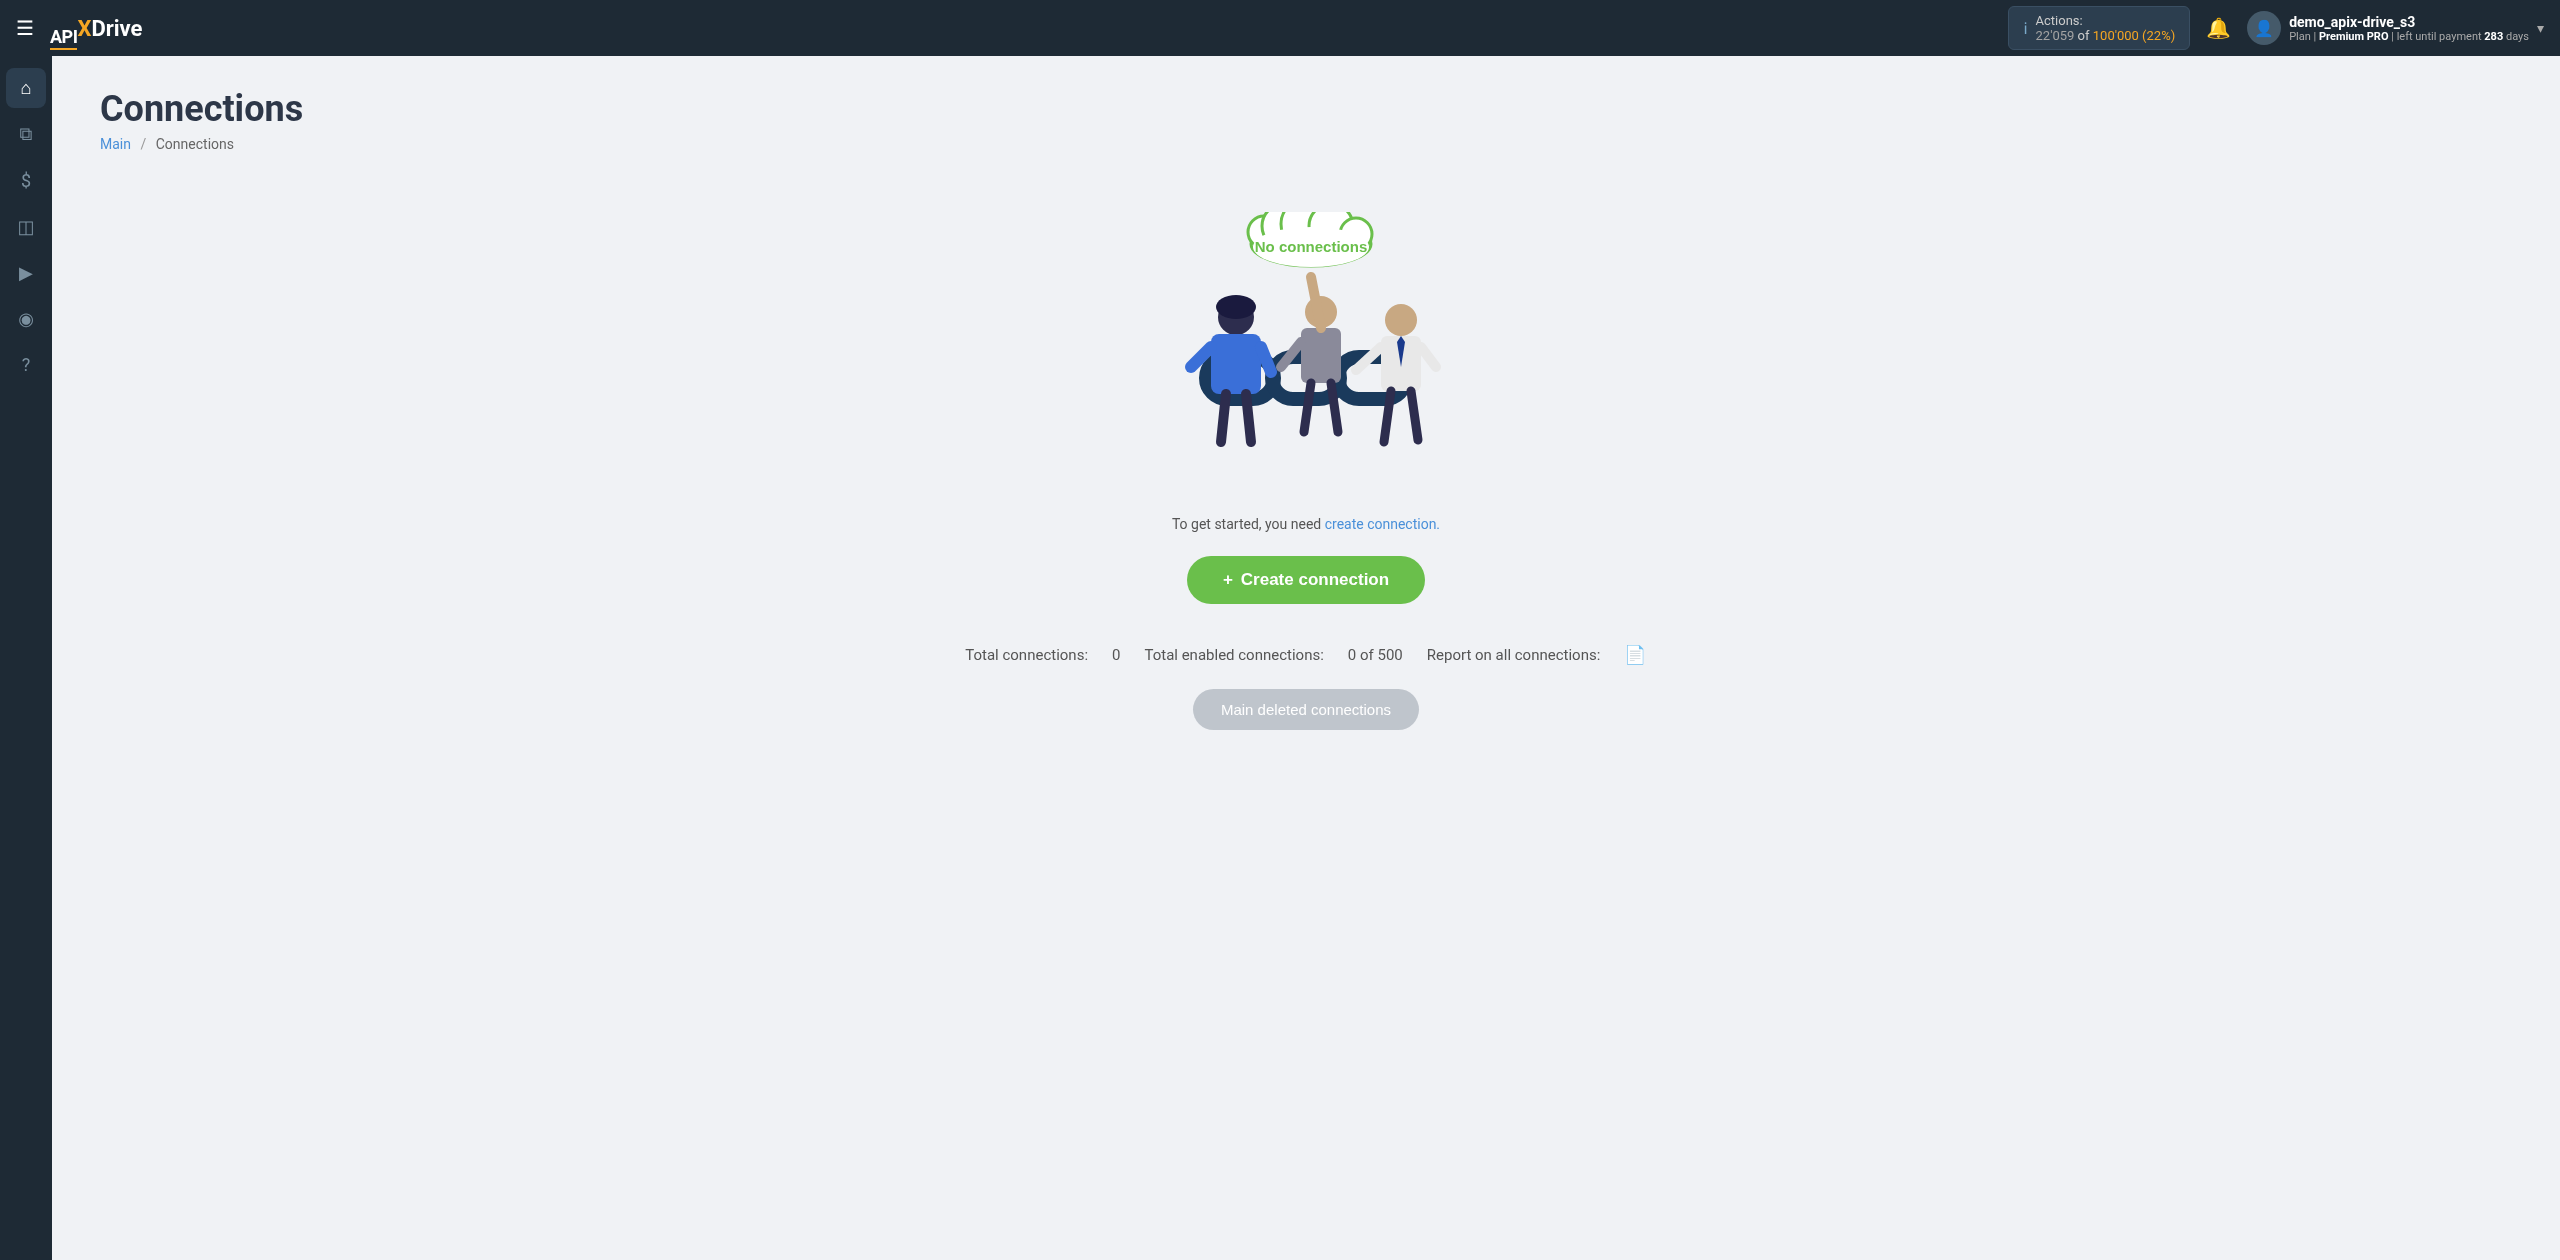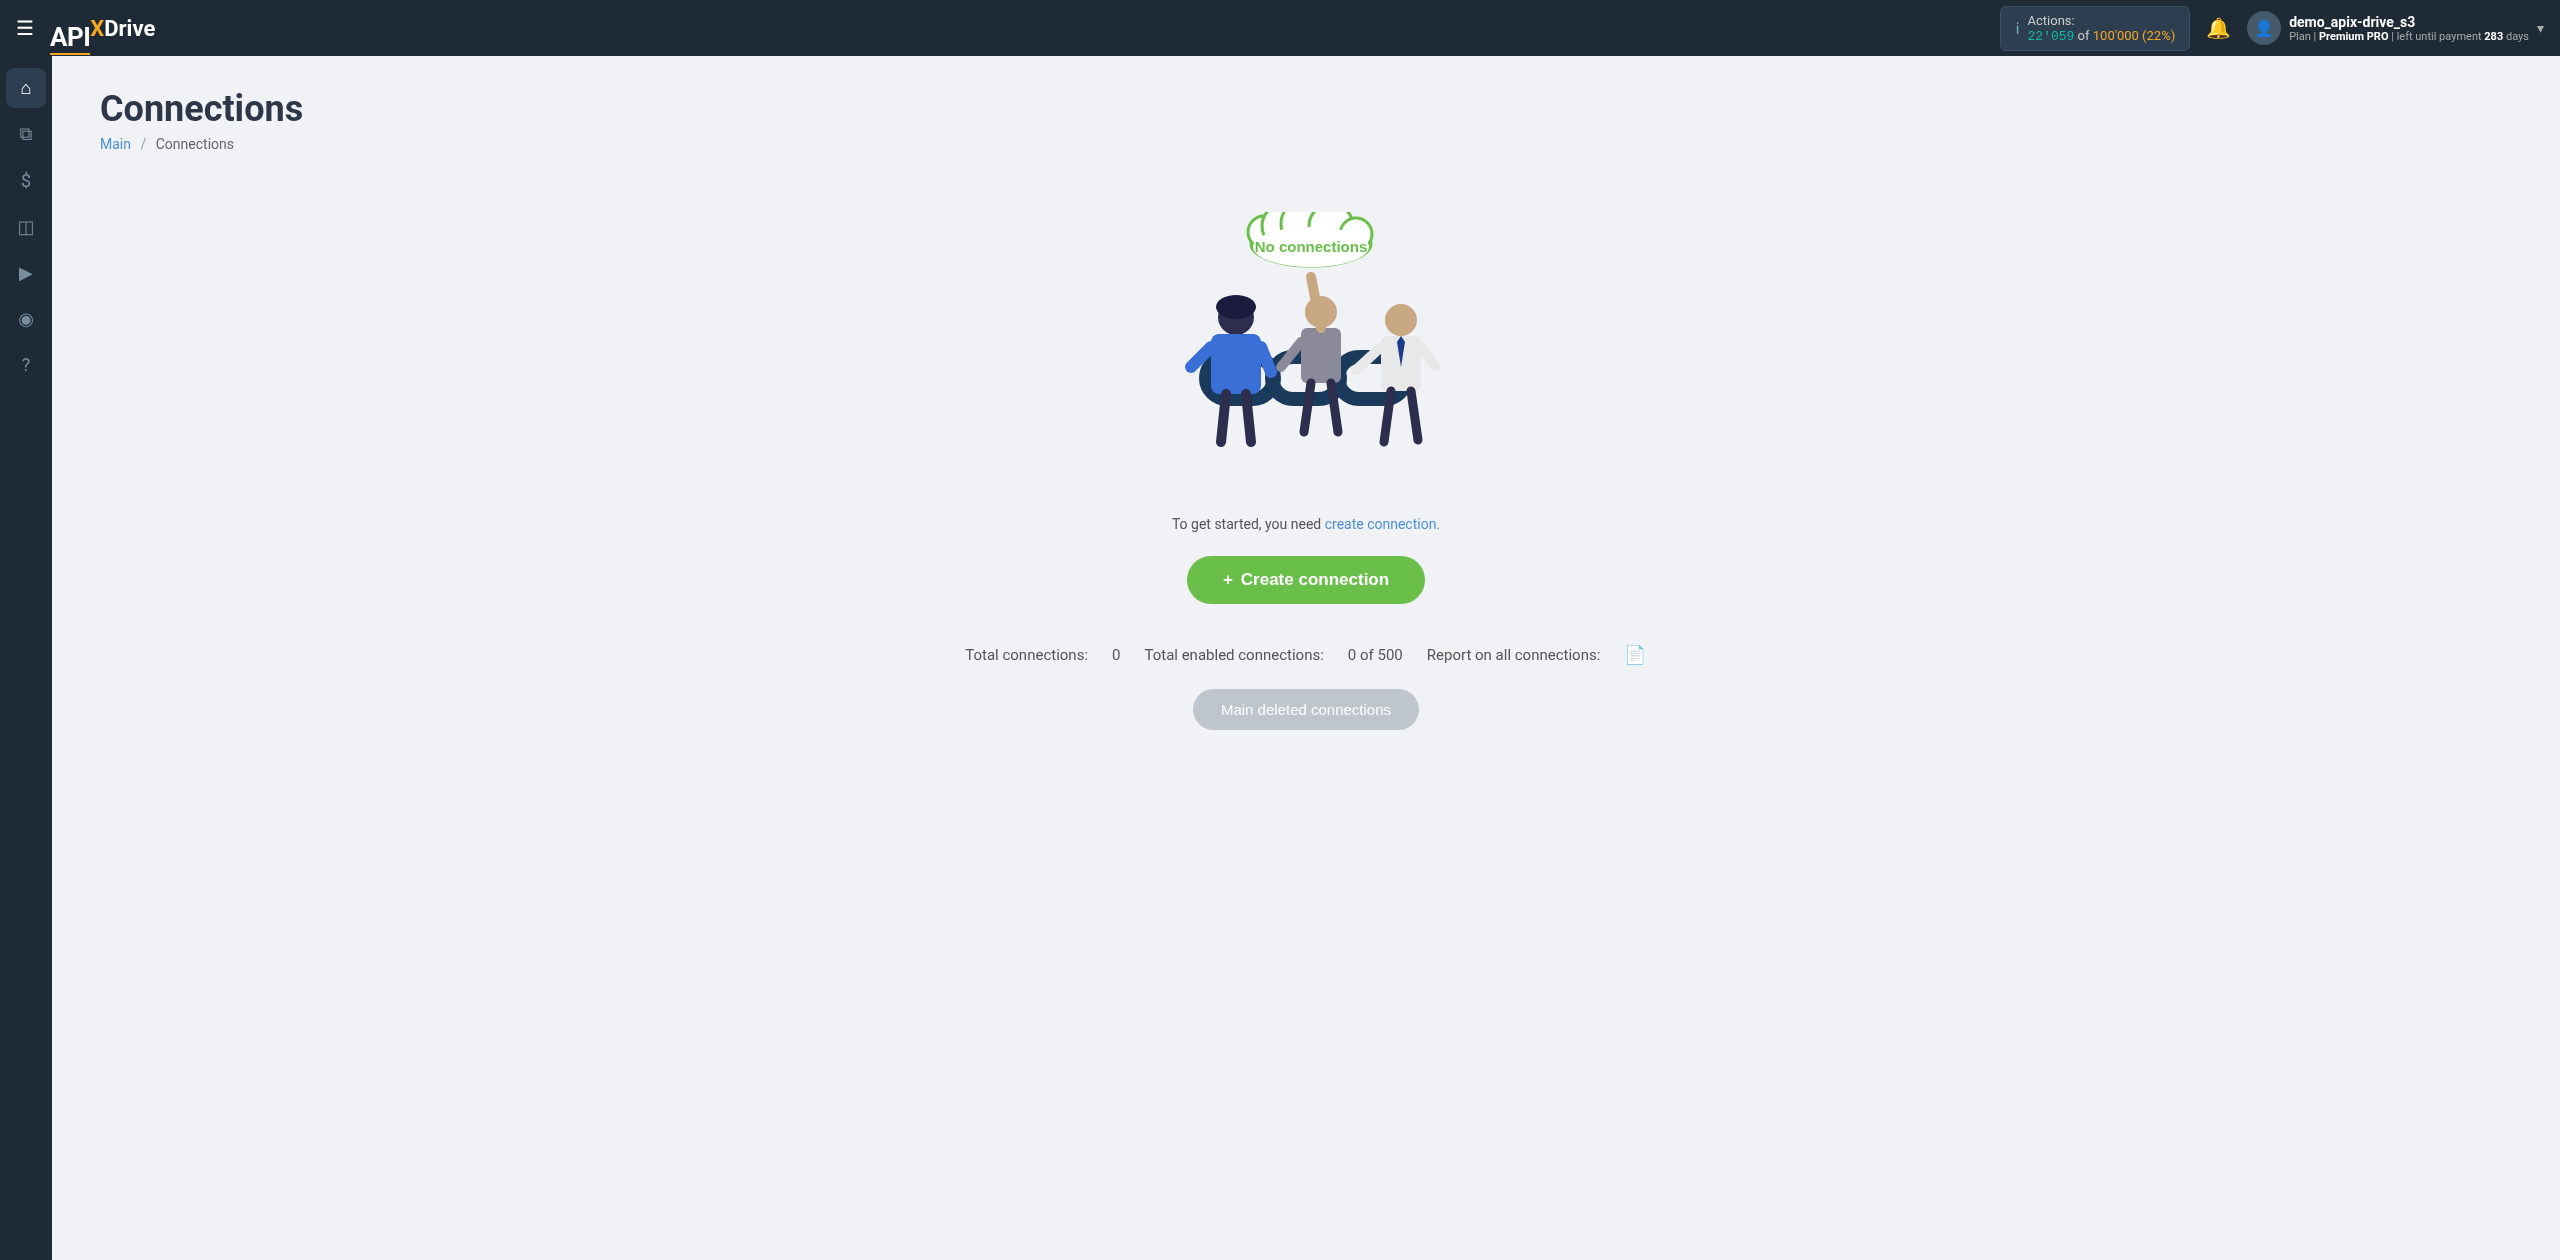--- a/index.html
+++ b/index.html
@@ -11,40 +11,40 @@
       height: 56px;
       display: flex;
       align-items: center;
       padding: 0 16px;
       gap: 16px;
       flex-shrink: 0;
       z-index: 10;
     }
     .topnav-hamburger { color: #fff; font-size: 20px; cursor: pointer; }
     .logo { display: flex; align-items: center; gap: 0; }
-    .logo-api { color: #fff; font-size: 26px; font-weight: 700; letter-spacing: -0.5px; margin-top: 20px; }
+    .logo-api { color: #fff; font-size: 18px; font-weight: 700; letter-spacing: -0.5px; margin-top: 20px; }
     .logo-x { color: #f5a623; font-size: 22px; font-weight: 700; }
     .logo-drive { color: #fff; font-size: 22px; font-weight: 700; }
     .logo-underline { border-bottom: 2px solid #f5a623; padding-bottom: 1px; }
 
     .topnav-spacer { flex: 1; }
 
     .actions-badge {
       background: #2c3e4f;
       border: 1px solid #3a4f63;
       border-radius: 6px;
       padding: 6px 14px;
       display: flex;
       align-items: center;
       gap: 8px;
       cursor: pointer;
     }
     .actions-badge-icon { color: #7aa9c9; font-size: 16px; }
     .actions-badge-text { color: #ccc; font-size: 13px; }
-    .actions-badge-text span.green { color: #14b8a6; font-family: Liberation Mono, monospace; }
+    .actions-badge-text span.green { color: #a3a3a3; }
     .actions-badge-text span.orange { color: #f5a623; }
 
     .bell-icon { color: #aaa; font-size: 20px; cursor: pointer; position: relative; }
 
     .user-area { display: flex; align-items: center; gap: 8px; cursor: pointer; }
     .user-avatar { width: 34px; height: 34px; background: #455a6a; border-radius: 50%; display: flex; align-items: center; justify-content: center; color: #fff; font-size: 16px; }
     .user-info { color: #ddd; }
     .user-name { font-size: 14px; font-weight: 700; color: #fff; }
     .user-plan { font-size: 11px; color: #aaa; }
     .user-plan strong { color: #fff; }

